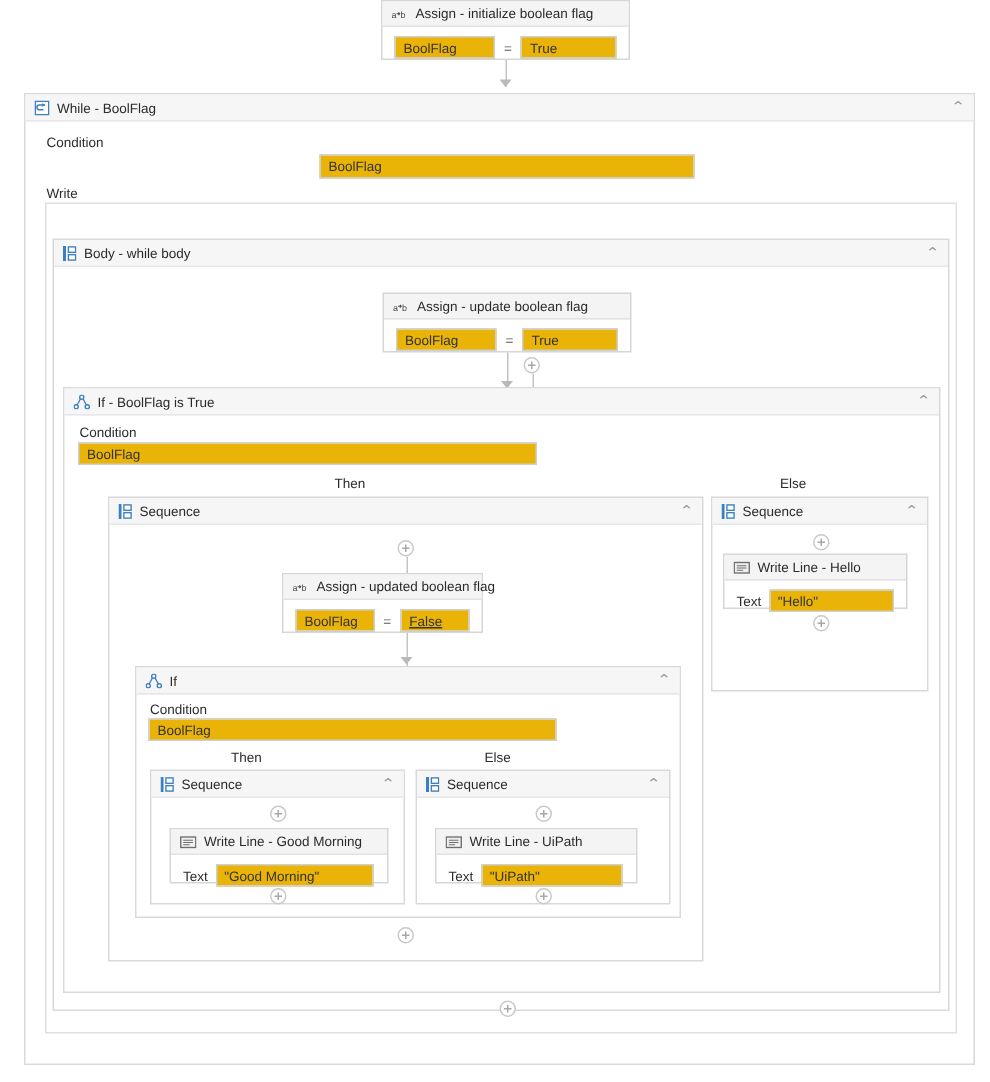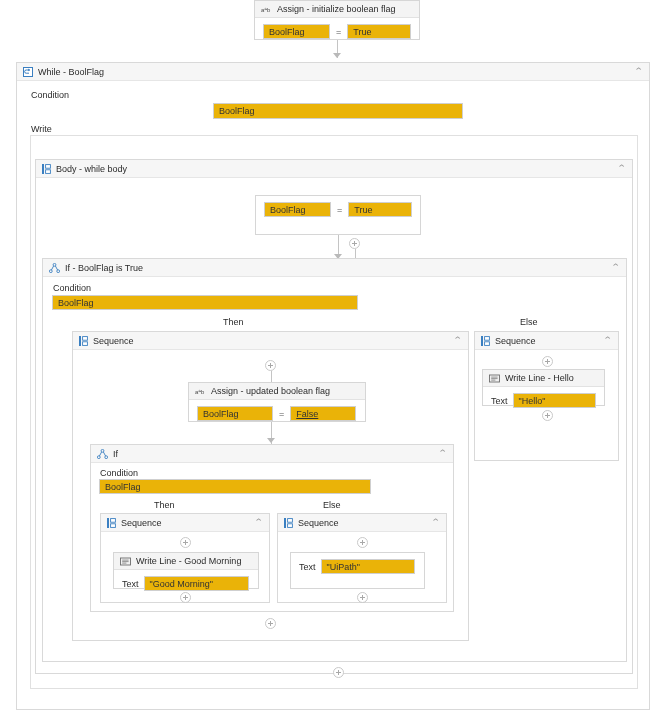--- a/index.html
+++ b/index.html
@@ -190,20 +190,30 @@
         </span>
         <span class="htitle">Body - while body</span>
         <span class="chev">⌃</span>
       </div>
 
       <div class="plusbtn" style="left:313px; top:78px;"></div>
       <div class="vline" style="left:319px; top:89px; height:11px;"></div>
     </div>
 
     <div class="card" style="left:238px; top:132px; width:166px; height:40px;">
+      <div class="card-head">
+        <span class="ico">
+          <svg width="11" height="9" viewBox="0 0 11 9">
+            <text x="0" y="7" font-family="Liberation Sans, sans-serif" font-size="6" fill="#4a4a4a">a</text>
+            <path d="M3.4 4.2 L5.4 4.2 M4.6 3.3 L5.5 4.2 L4.6 5.1" stroke="#4a4a4a" stroke-width="0.7" fill="none"></path>
+            <text x="6" y="7" font-family="Liberation Sans, sans-serif" font-size="6" fill="#4a4a4a">b</text>
+          </svg>
+        </span>
+        <span>Assign - update boolean flag</span>
+      </div>
       <div class="card-body">
         <div class="field" style="width:78px;">BoolFlag</div>
         <span class="eq">=</span>
         <div class="field" style="width:74px;">True</div>
       </div>
     </div>
 
     <div class="vline" style="left:321px; top:172px; height:24px;"></div>
     <div class="arrow" style="left:317px; top:191px;"></div>
 
@@ -235,21 +245,21 @@
               <rect x="3.6" y="5.8" width="4.8" height="3.6" fill="#ffffff" stroke="#3a7fc1" stroke-width="0.9"></rect>
             </svg>
           </span>
           <span class="htitle">Sequence</span>
           <span class="chev">⌃</span>
         </div>
 
         <div class="plusbtn" style="left:192px; top:28px;"></div>
         <div class="vline" style="left:198px; top:39px; height:11px;"></div>
 
-        <div class="card" style="left:115px; top:50px; width:178px; height:40px;">
+        <div class="card" style="left:115px; top:50px; width:134px; height:40px;">
           <div class="card-head">
             <span class="ico">
               <svg width="11" height="9" viewBox="0 0 11 9">
                 <text x="0" y="7" font-family="Liberation Sans, sans-serif" font-size="6" fill="#4a4a4a">a</text>
                 <path d="M3.4 4.2 L5.4 4.2 M4.6 3.3 L5.5 4.2 L4.6 5.1" stroke="#4a4a4a" stroke-width="0.7" fill="none"></path>
                 <text x="6" y="7" font-family="Liberation Sans, sans-serif" font-size="6" fill="#4a4a4a">b</text>
               </svg>
             </span>
             <span>Assign - updated boolean flag</span>
           </div>
@@ -322,20 +332,29 @@
                   <rect x="3.6" y="0.6" width="4.8" height="3.6" fill="#ffffff" stroke="#3a7fc1" stroke-width="0.9"></rect>
                   <rect x="3.6" y="5.8" width="4.8" height="3.6" fill="#ffffff" stroke="#3a7fc1" stroke-width="0.9"></rect>
                 </svg>
               </span>
               <span class="htitle">Sequence</span>
               <span class="chev">⌃</span>
             </div>
             <div class="plusbtn" style="left:79px; top:23px;"></div>
 
             <div class="card" style="left:12px; top:38px; width:135px; height:37px;">
+              <div class="card-head">
+                <span class="ico">
+                  <svg width="11" height="9" viewBox="0 0 11 9">
+                    <rect x="0.5" y="1" width="10" height="7" fill="#f0f0f0" stroke="#6d6d6d" stroke-width="0.9"></rect>
+                    <path d="M2.2 3.1 H8.6 M2.2 4.6 H8.6 M2.2 6.1 H6.4" stroke="#6d6d6d" stroke-width="0.7"></path>
+                  </svg>
+                </span>
+                <span>Write Line - UiPath</span>
+              </div>
               <div class="card-body">
                 <span class="lbl">Text</span>
                 <div class="field" style="width:94px;">"UiPath"</div>
               </div>
             </div>
             <div class="plusbtn" style="left:79px; top:78px;"></div>
           </div>
         </div>
 
         <div class="plusbtn" style="left:192px; top:286px;"></div>

